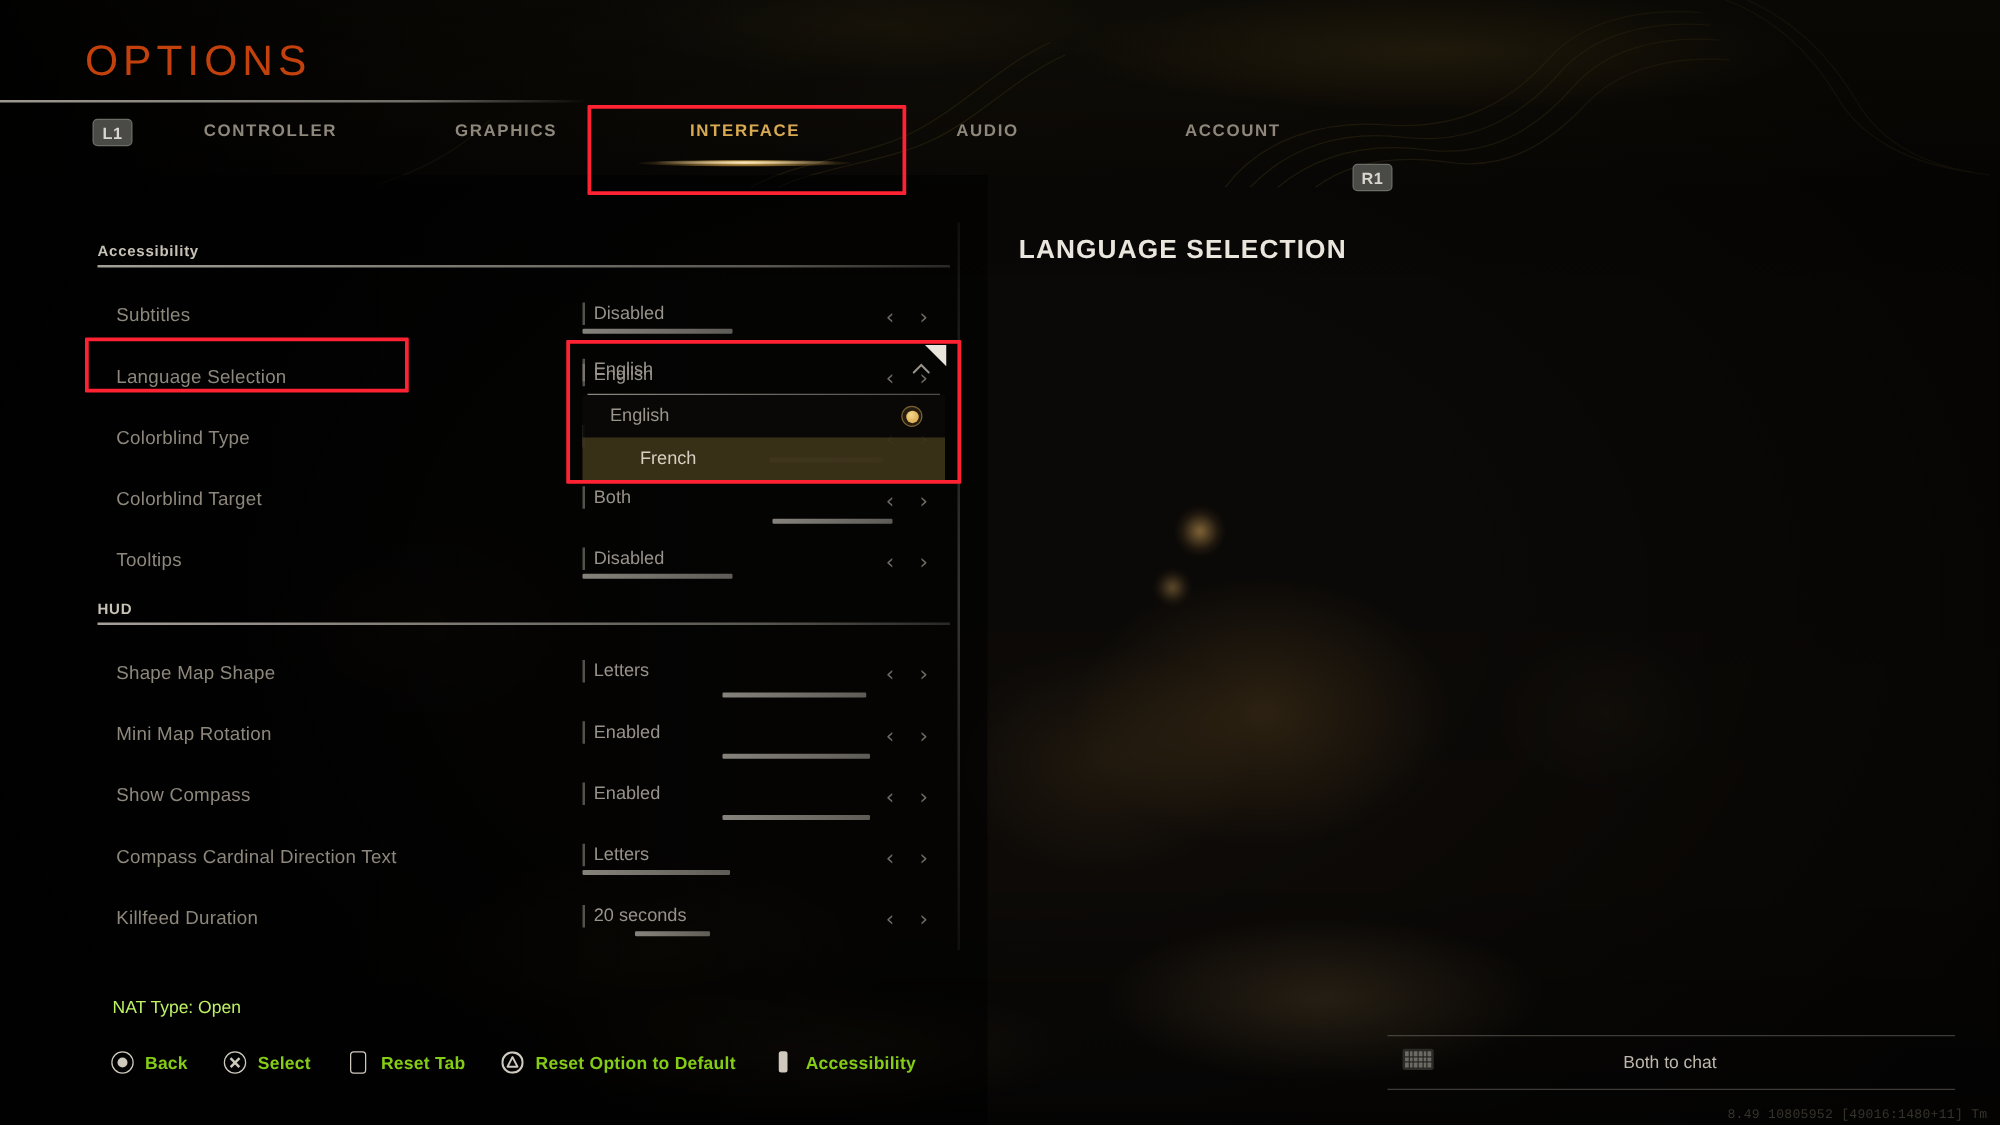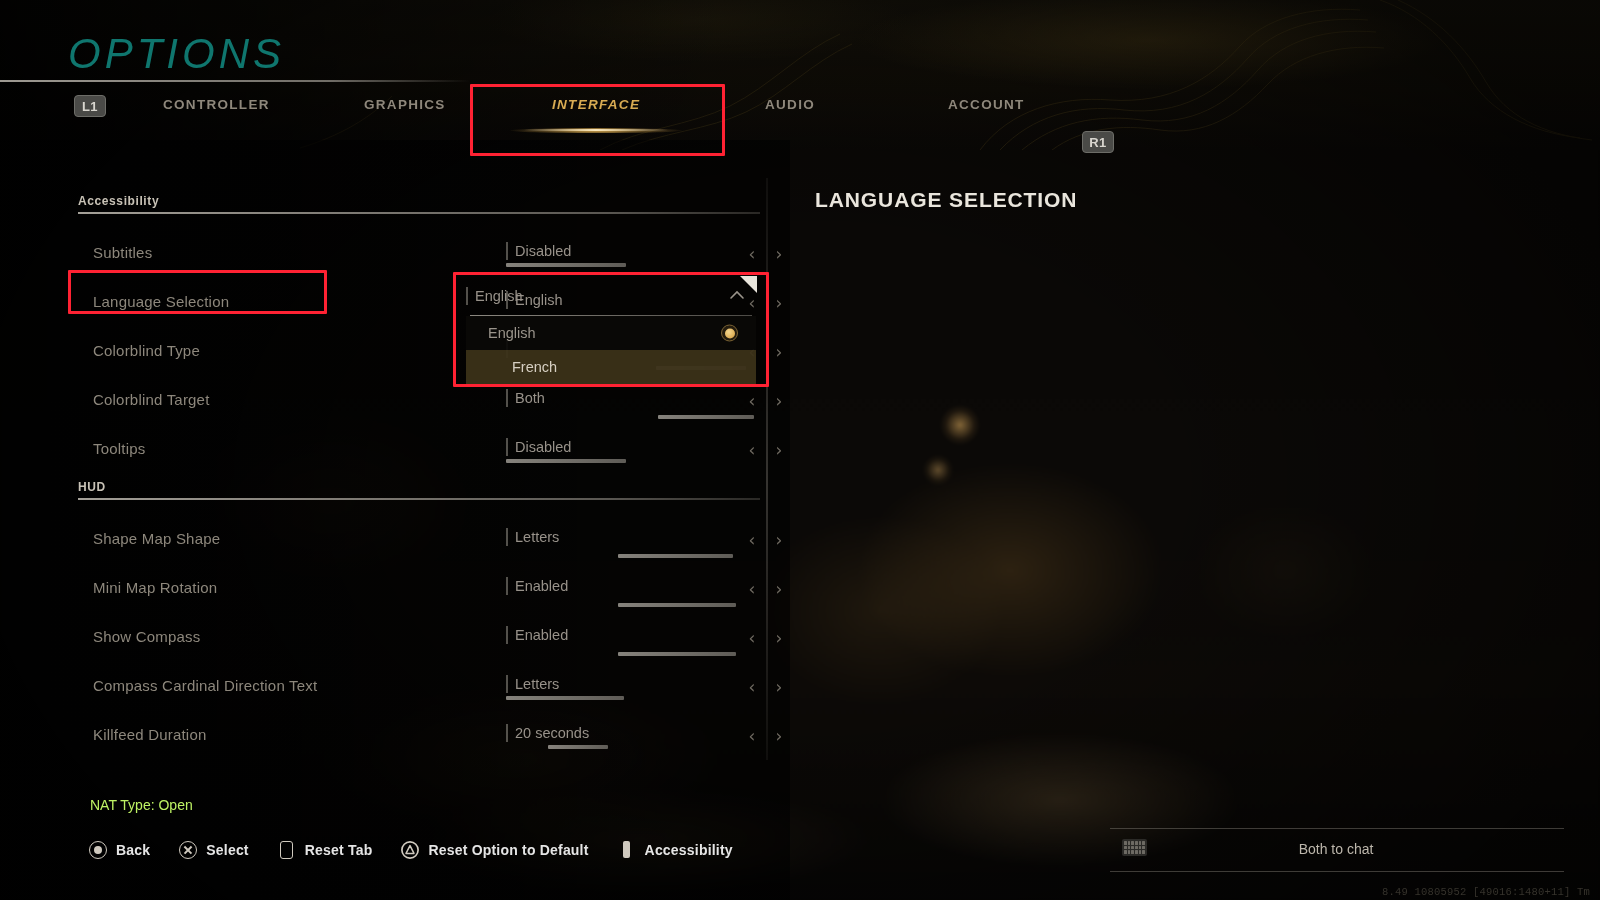--- a/index.html
+++ b/index.html
@@ -43,24 +43,23 @@
   }
   .bg-dim-left {
     position:absolute; left:0; top:140px; width:790px; height:760px;
     background:rgba(0,0,0,.55);
   }
 
   
   #header { position:absolute; left:0; top:0; width:1600px; height:140px; }
   .title {
     position:absolute; left:68px; top:30px;
-    font-size:42px; letter-spacing:4px; font-weight:400;
-    color:#0f766e; text-transform:uppercase;
+    font-size:34px; letter-spacing:4px; font-weight:400;
+    color:#c2410c; text-transform:uppercase;
     font-family:"Liberation Sans", sans-serif;
-    font-style:italic;
   }
   .title-rule {
     position:absolute; left:0; top:80px; width:470px; height:2px;
     background:linear-gradient(90deg, rgba(210,205,195,.75) 0%, rgba(200,195,185,.55) 70%, rgba(160,155,145,0) 100%);
   }
   #tabbar { position:absolute; left:0; top:92px; width:1600px; height:48px; }
   .bumper {
     position:absolute; top:3px;
     width:32px; height:22px; border-radius:4px;
     background:#4a4a47; border:1px solid #6d6d68;
@@ -96,21 +95,21 @@
   }
   .section-rule {
     position:absolute; left:78px; width:682px; height:1.5px;
     background:linear-gradient(90deg, rgba(205,200,190,.8), rgba(160,155,146,.55) 78%, rgba(140,135,126,.28));
   }
   .row { position:absolute; left:0; width:768px; height:48px; }
   .row-label {
     position:absolute; left:93px; top:12px;
     font-size:15px; color:#8d877c; letter-spacing:.2px; white-space:nowrap;
   }
-  .row-value-wrap { position:absolute; left:466px; top:0; width:339px; height:48px;margin-left:40px; }
+  .row-value-wrap { position:absolute; left:466px; top:0; width:339px; height:48px; }
   .row-tick {
     position:absolute; left:0; top:10px; width:1.5px; height:18px;
     background:rgba(150,145,136,.55);
   }
   .row-value {
     position:absolute; left:9px; top:11px;
     font-size:14.5px; color:#98928a; white-space:nowrap;
   }
   .row-bar {
     position:absolute; height:4px; border-radius:1px;
@@ -193,21 +192,21 @@
   .nat {
     position:absolute; left:90px; top:17px;
     font-size:14px; color:#bef264;
   }
   #hints {
     position:absolute; left:88px; top:60px;
     display:flex; align-items:center; gap:0;
   }
   .hint { display:flex; align-items:center; margin-right:28px; }
   .hint-label {
-    font-size:14px; color:#e5e5e5; font-weight:bold; margin-left:9px;
+    font-size:14px; color:#84cc16; font-weight:bold; margin-left:9px;
     letter-spacing:.2px; white-space:nowrap;
   }
   .gp {
     width:19px; height:19px; display:flex; align-items:center; justify-content:center;
     color:#cfc9be; flex:0 0 auto;
   }
   .gp-circle {
     width:18px; height:18px; border-radius:50%;
     border:1.8px solid #cfc9be;
     display:flex; align-items:center; justify-content:center;
@@ -292,21 +291,21 @@
 
 <div id="header">
   <div class="title">OPTIONS</div>
   <div class="title-rule"></div>
 
   <div id="tabbar">
     <div class="bumper" id="bumper-l">L1</div>
     <div class="bumper" id="bumper-r">R1</div>
   <div class="tab" style="left: 163px;"><span>CONTROLLER</span></div>
       <div class="tab" style="left: 364px;"><span>GRAPHICS</span></div>
-      <div class="tab active" style="left: 552px; font-style: italic;"><span>INTERFACE</span><div class="tab-underline"></div></div>
+      <div class="tab active" style="left: 552px;"><span>INTERFACE</span><div class="tab-underline"></div></div>
       <div class="tab" style="left: 765px;"><span>AUDIO</span></div>
       <div class="tab" style="left: 948px;"><span>ACCOUNT</span></div>
     </div>
 </div>
 
 <div id="list">
     <div class="section-label" style="top: 16px;">Accessibility</div>
     <div class="section-rule" style="top: 34px;"></div>
     <div class="section-label" style="top: 302px;">HUD</div>
     <div class="section-rule" style="top: 320px;"></div>

